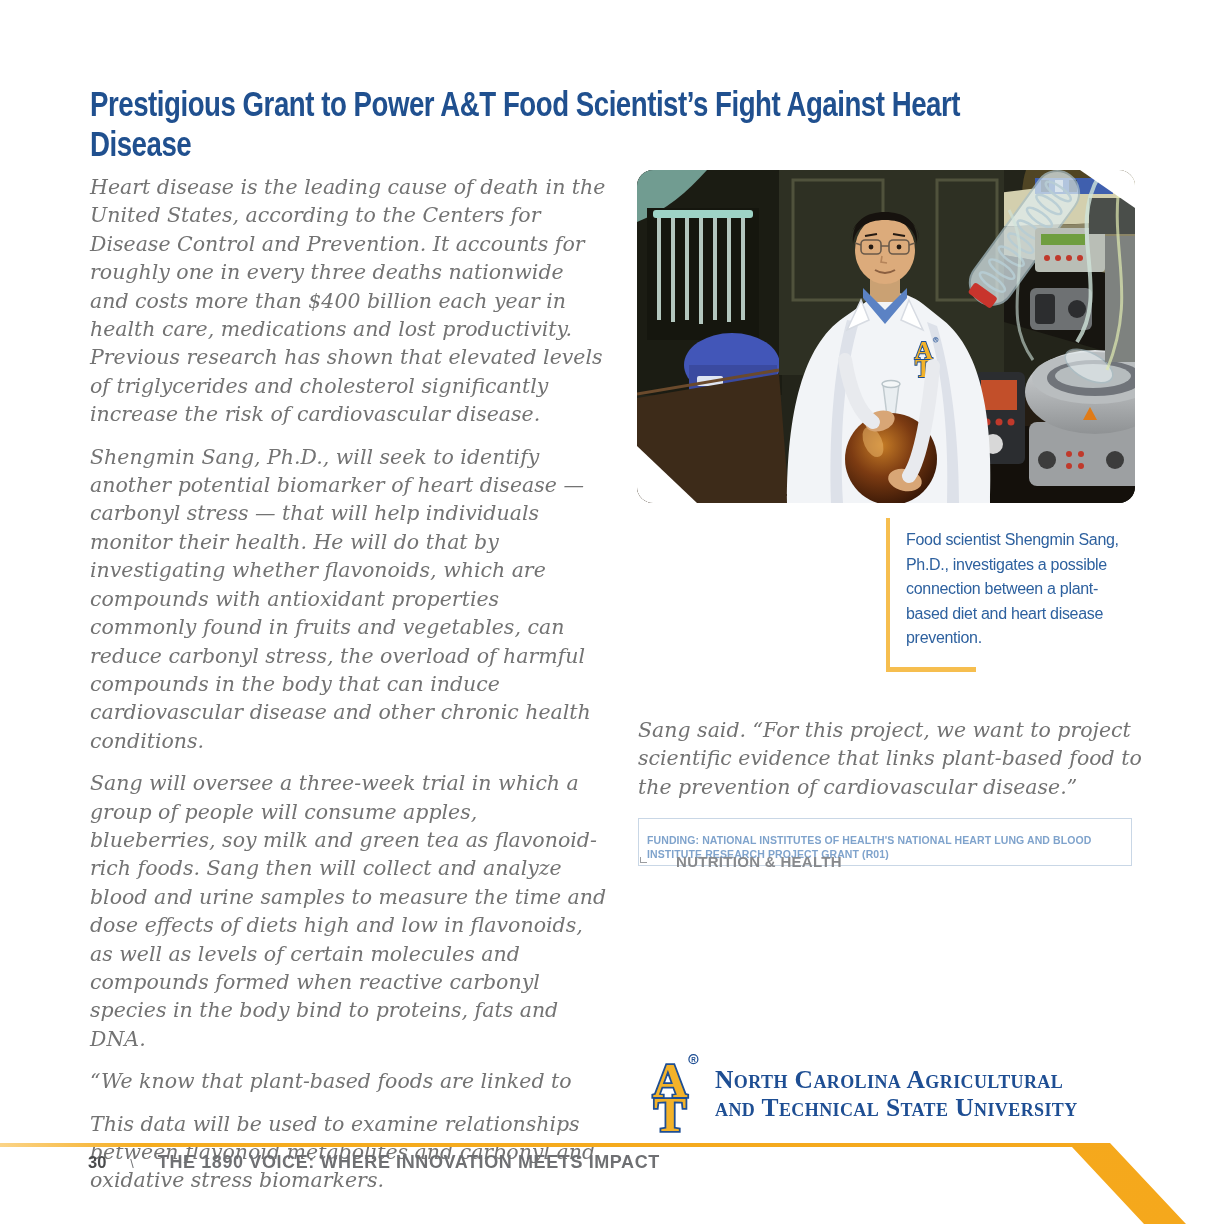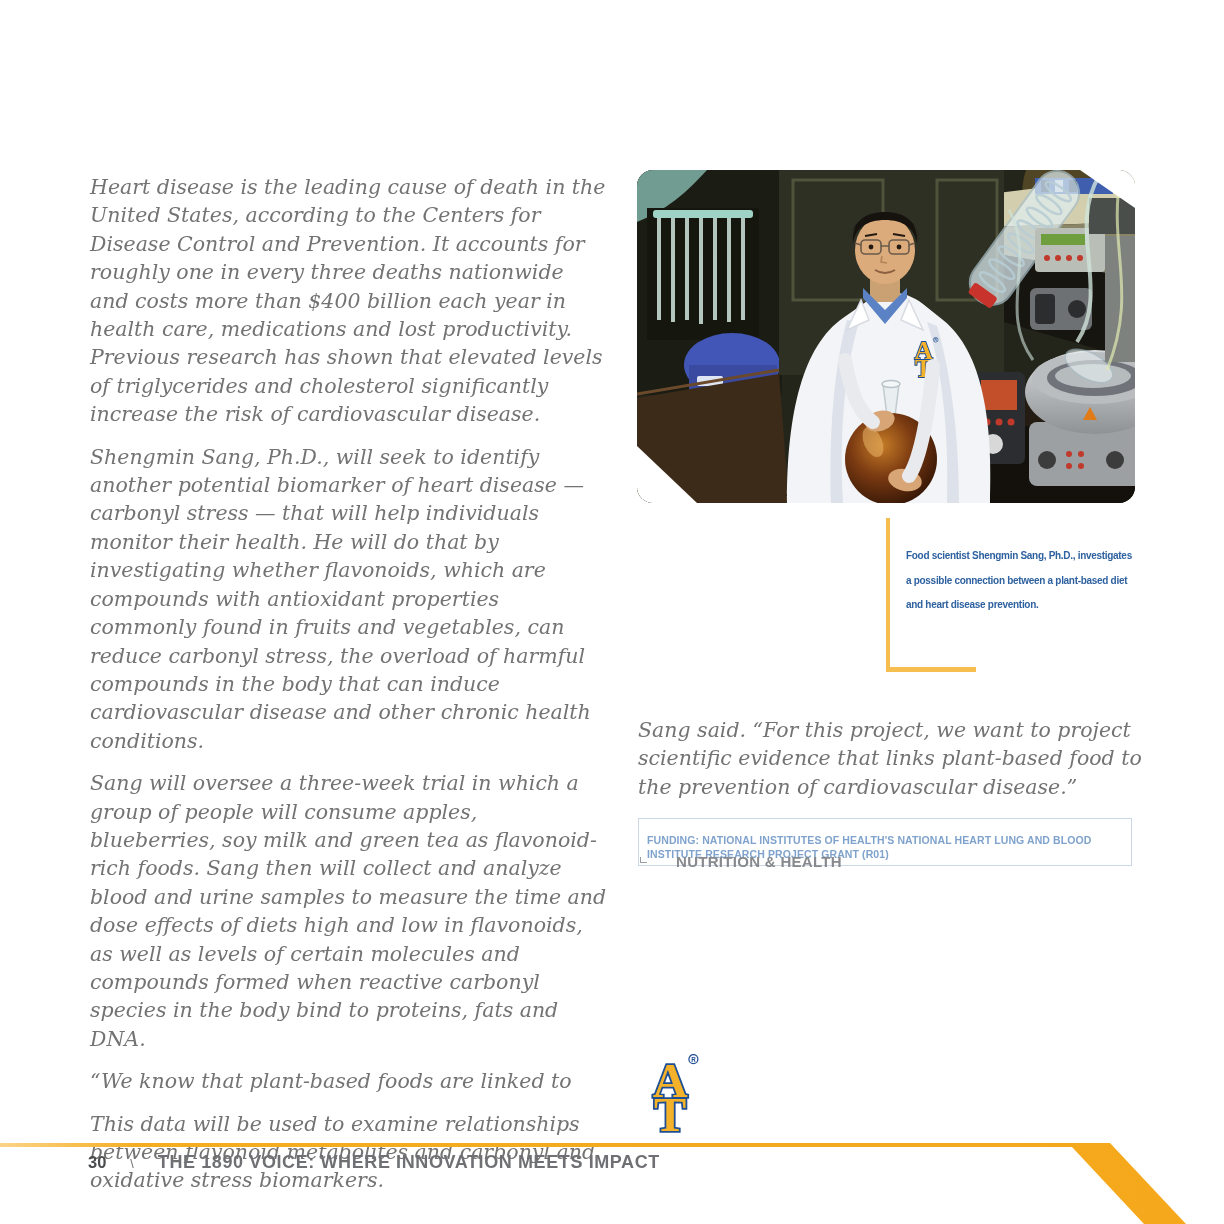--- a/index.html
+++ b/index.html
@@ -27,22 +27,22 @@
     font-size:20.5px; line-height:28.4px; }
   
   .photo-wrap { position:absolute; left:637px; top:170px; width:498px; height:333px;
     border-radius:16px; overflow:hidden; }
   .photo-wrap svg { display:block; }
   
   .caption-box { position:absolute; left:886px; top:518px; width:252px; height:150px;
     border-left:4px solid #F6BE4F; padding:10px 0 0 16px; }
   .caption-box::after { content:""; position:absolute; left:-4px; bottom:-4px;
     width:90px; height:5px; background:#F6BE4F; }
-  .caption-text { color:#2E619F; font-weight:700; font-size:10px; line-height:24.5px;
-    letter-spacing:-0.3px;margin-top:16px; }
+  .caption-text { color:#2E619F; font-weight:400; font-size:16px; line-height:24.5px;
+    letter-spacing:-0.3px; }
   
   .funding-box { position:absolute; left:638px; top:818px; width:494px;
     border:1px solid #C9D7E6; padding:15px 8px 4px; }
   .funding-text { color:#7FA3CC; font-weight:700; font-size:10.5px; line-height:13.5px;
     letter-spacing:0.1px; }
   .tag-row { position:absolute; left:640px; top:853px; display:flex; align-items:center; }
   .corner-icon { display:inline-block; width:7px; height:6px;
     border-left:1.5px solid #9B9DA0; border-bottom:1.5px solid #9B9DA0; margin:0 5px 3px 0; }
   .tag-text { color:#87898C; font-weight:700; font-size:15px; letter-spacing:0.3px;margin-left:24px; }
   
@@ -85,20 +85,24 @@
         <stop offset="100%" stop-color="#8f9294"></stop>
       </linearGradient>
       <linearGradient id="goldLine" x1="0" y1="0" x2="1" y2="0">
         <stop offset="0%" stop-color="#fbd488"></stop>
         <stop offset="12%" stop-color="#F5AC1E"></stop>
         <stop offset="100%" stop-color="#F5A81C"></stop>
       </linearGradient>
     </defs>
   </svg>
 
+  <header class="headline">
+    <span class="hline">Prestigious Grant to Power A&amp;T Food Scientist’s Fight Against Heart</span>
+    <span class="hline">Disease</span>
+  </header>
 
   <section class="left-col serif">
     <p>Heart disease is the leading cause of death in the United States, according to the Centers for Disease Control and Prevention. It accounts for roughly one in every three deaths nationwide and costs more than $400 billion each year in health care, medications and lost productivity. Previous research has shown that elevated levels of triglycerides and cholesterol significantly increase the risk of cardiovascular disease.</p>
     <p>Shengmin Sang, Ph.D., will seek to identify another potential biomarker of heart disease — carbonyl stress — that will help individuals monitor their health. He will do that by investigating whether flavonoids, which are compounds with antioxidant properties commonly found in fruits and vegetables, can reduce carbonyl stress, the overload of harmful compounds in the body that can induce cardiovascular disease and other chronic health conditions.</p>
     <p>Sang will oversee a three-week trial in which a group of people will consume apples, blueberries, soy milk and green tea as flavonoid-rich foods. Sang then will collect and analyze blood and urine samples to measure the time and dose effects of diets high and low in flavonoids, as well as levels of certain molecules and compounds formed when reactive carbonyl species in the body bind to proteins, fats and DNA.</p>
     <p>“We know that plant-based foods are linked to</p>
     <p>This data will be used to examine relationships between flavonoid metabolites and carbonyl and oxidative stress biomarkers.</p>
   </section>
 
   <figure class="photo-wrap">
@@ -260,20 +264,24 @@
 
   <div class="tag-row">
     <span class="corner-icon"></span>
     <span class="tag-text">NUTRITION &amp; HEALTH</span>
   </div>
 
   <div class="uni-logo">
     <svg class="uni-mark" viewBox="0 0 64 96">
       <use href="#at-shield" x="0" y="0" width="64" height="96"></use>
     </svg>
+    <div class="uni-name">
+      <div>North Carolina Agricultural</div>
+      <div>and Technical State University</div>
+    </div>
   </div>
 
   <svg class="ribbon-svg" viewBox="0 0 1224 1224">
     <polygon points="0,1143 1110,1143 1186,1224 1144,1224 1072,1147 0,1147" fill="url(#goldLine)"></polygon>
   </svg>
 
   <footer class="footer">
     <span class="page-num">30</span>
     <span class="footer-sep">\</span>
     <span class="footer-tagline">THE 1890 VOICE: WHERE INNOVATION MEETS IMPACT</span>

